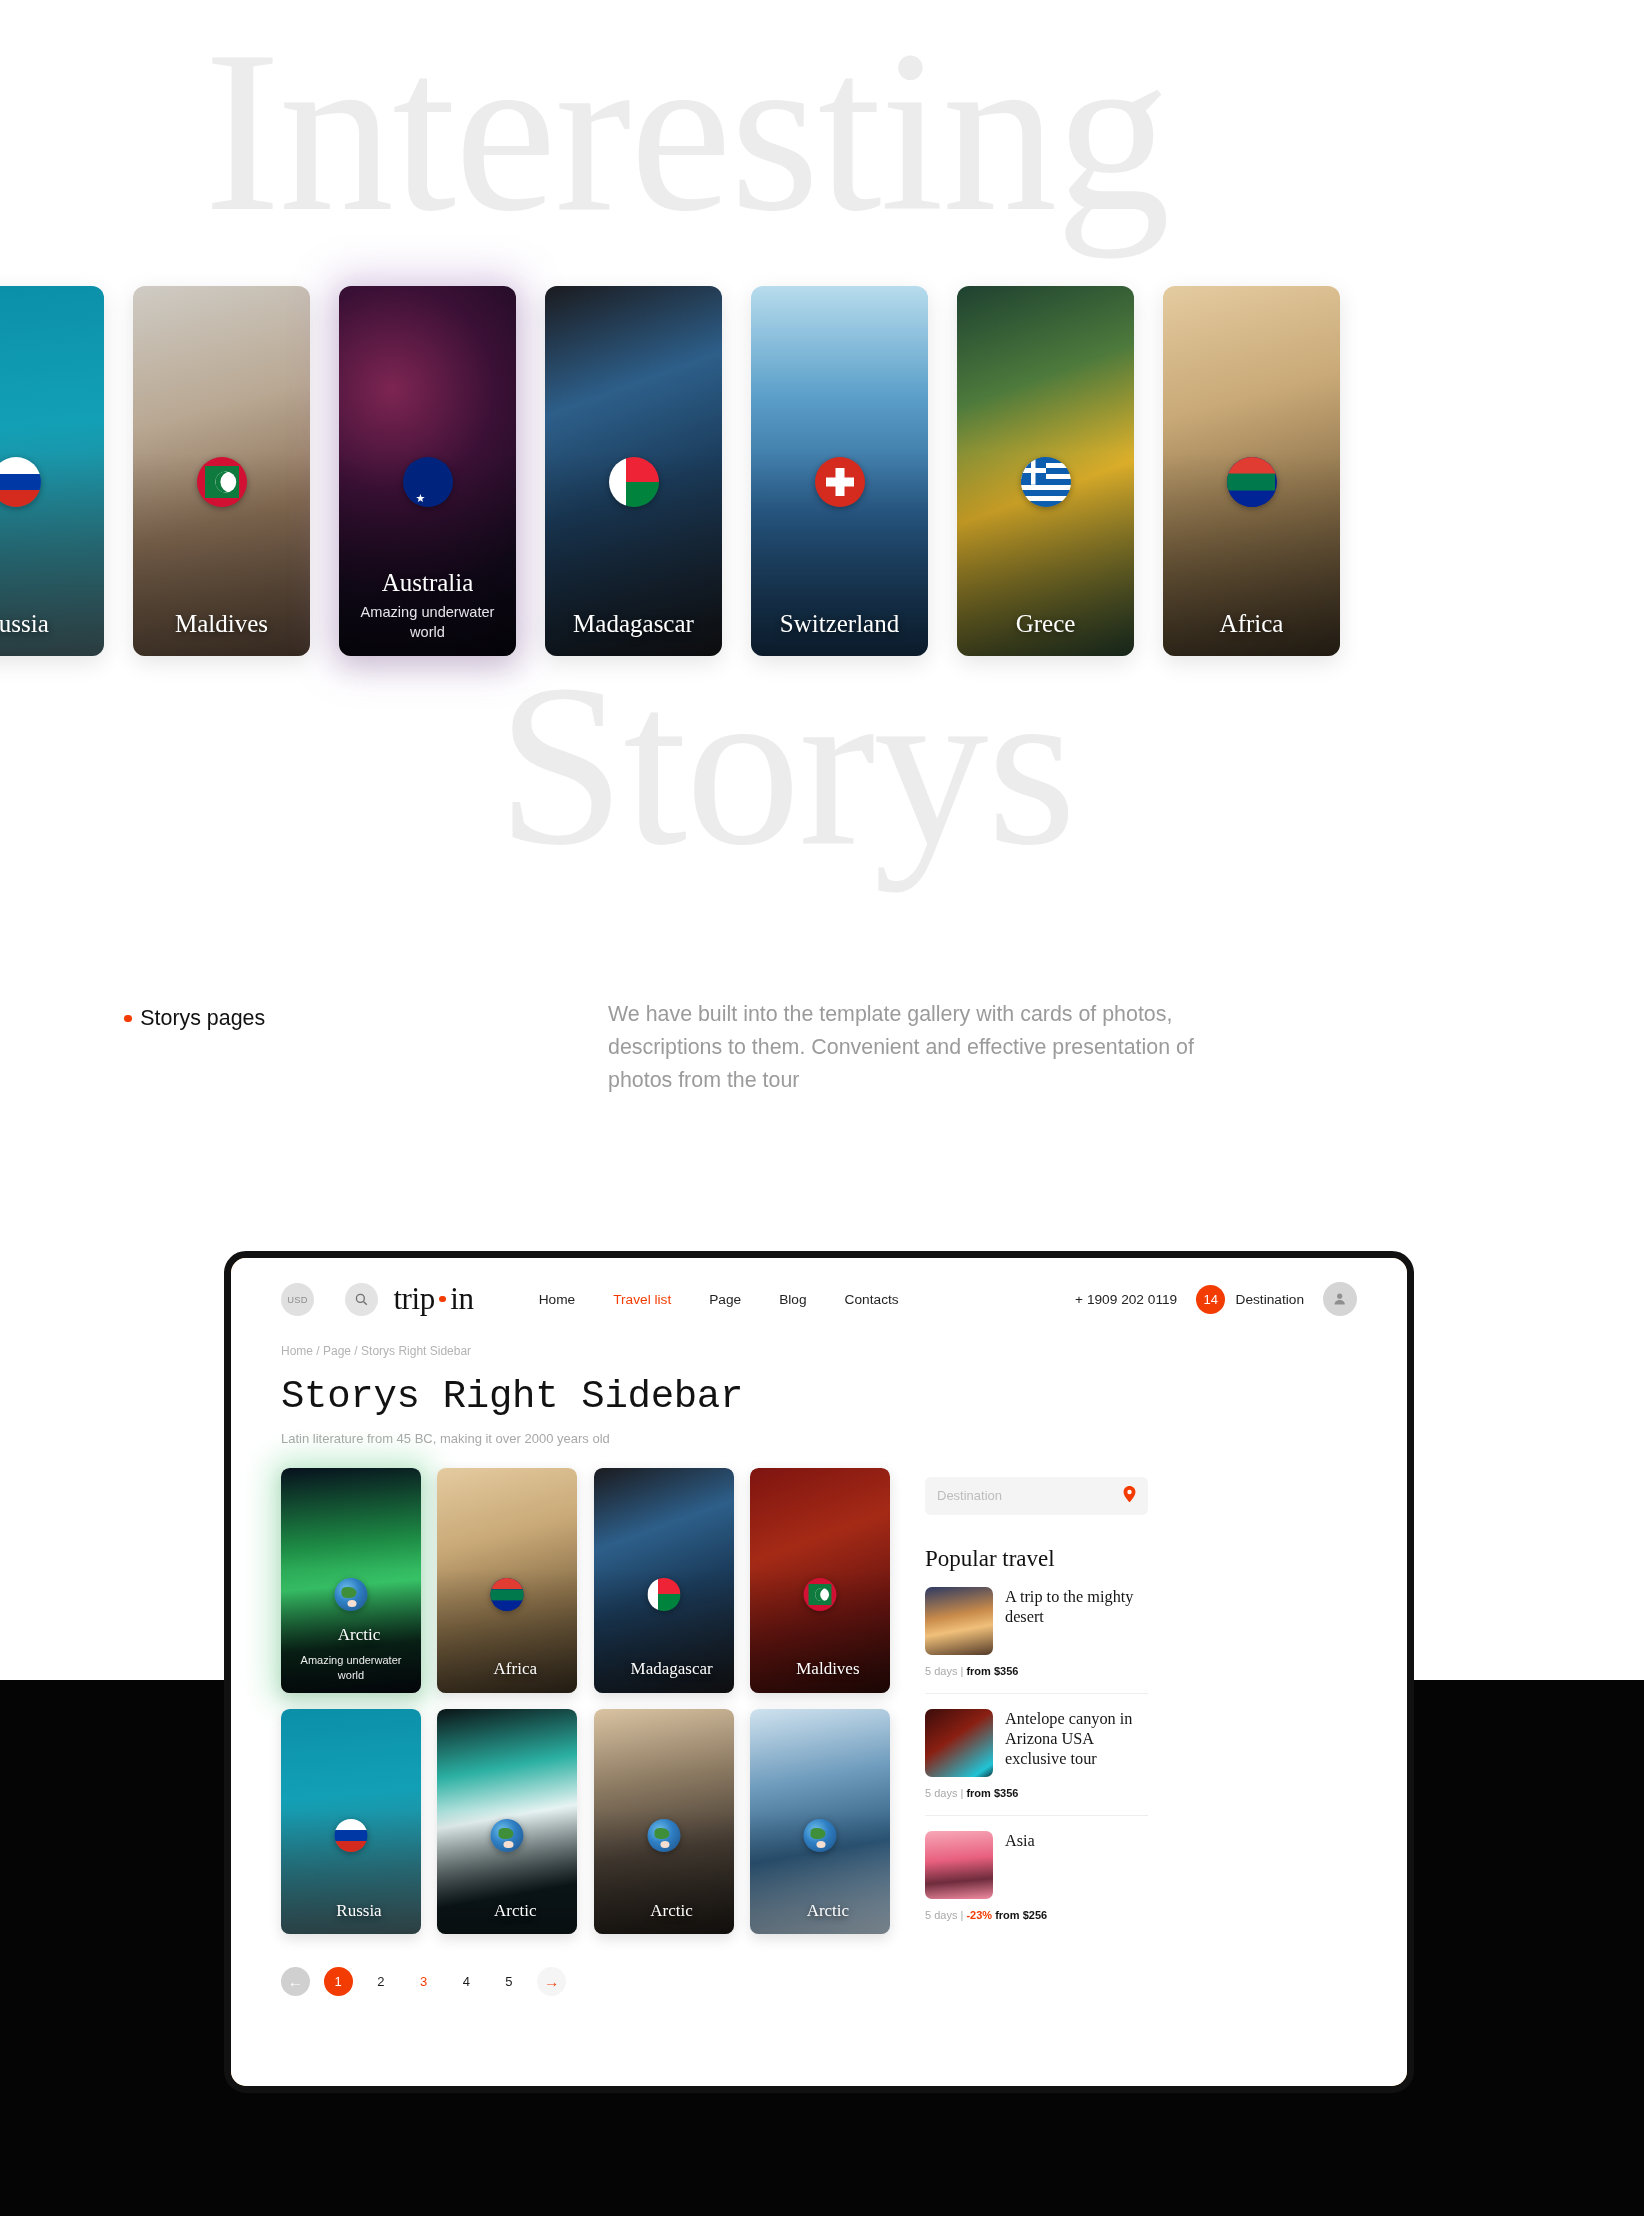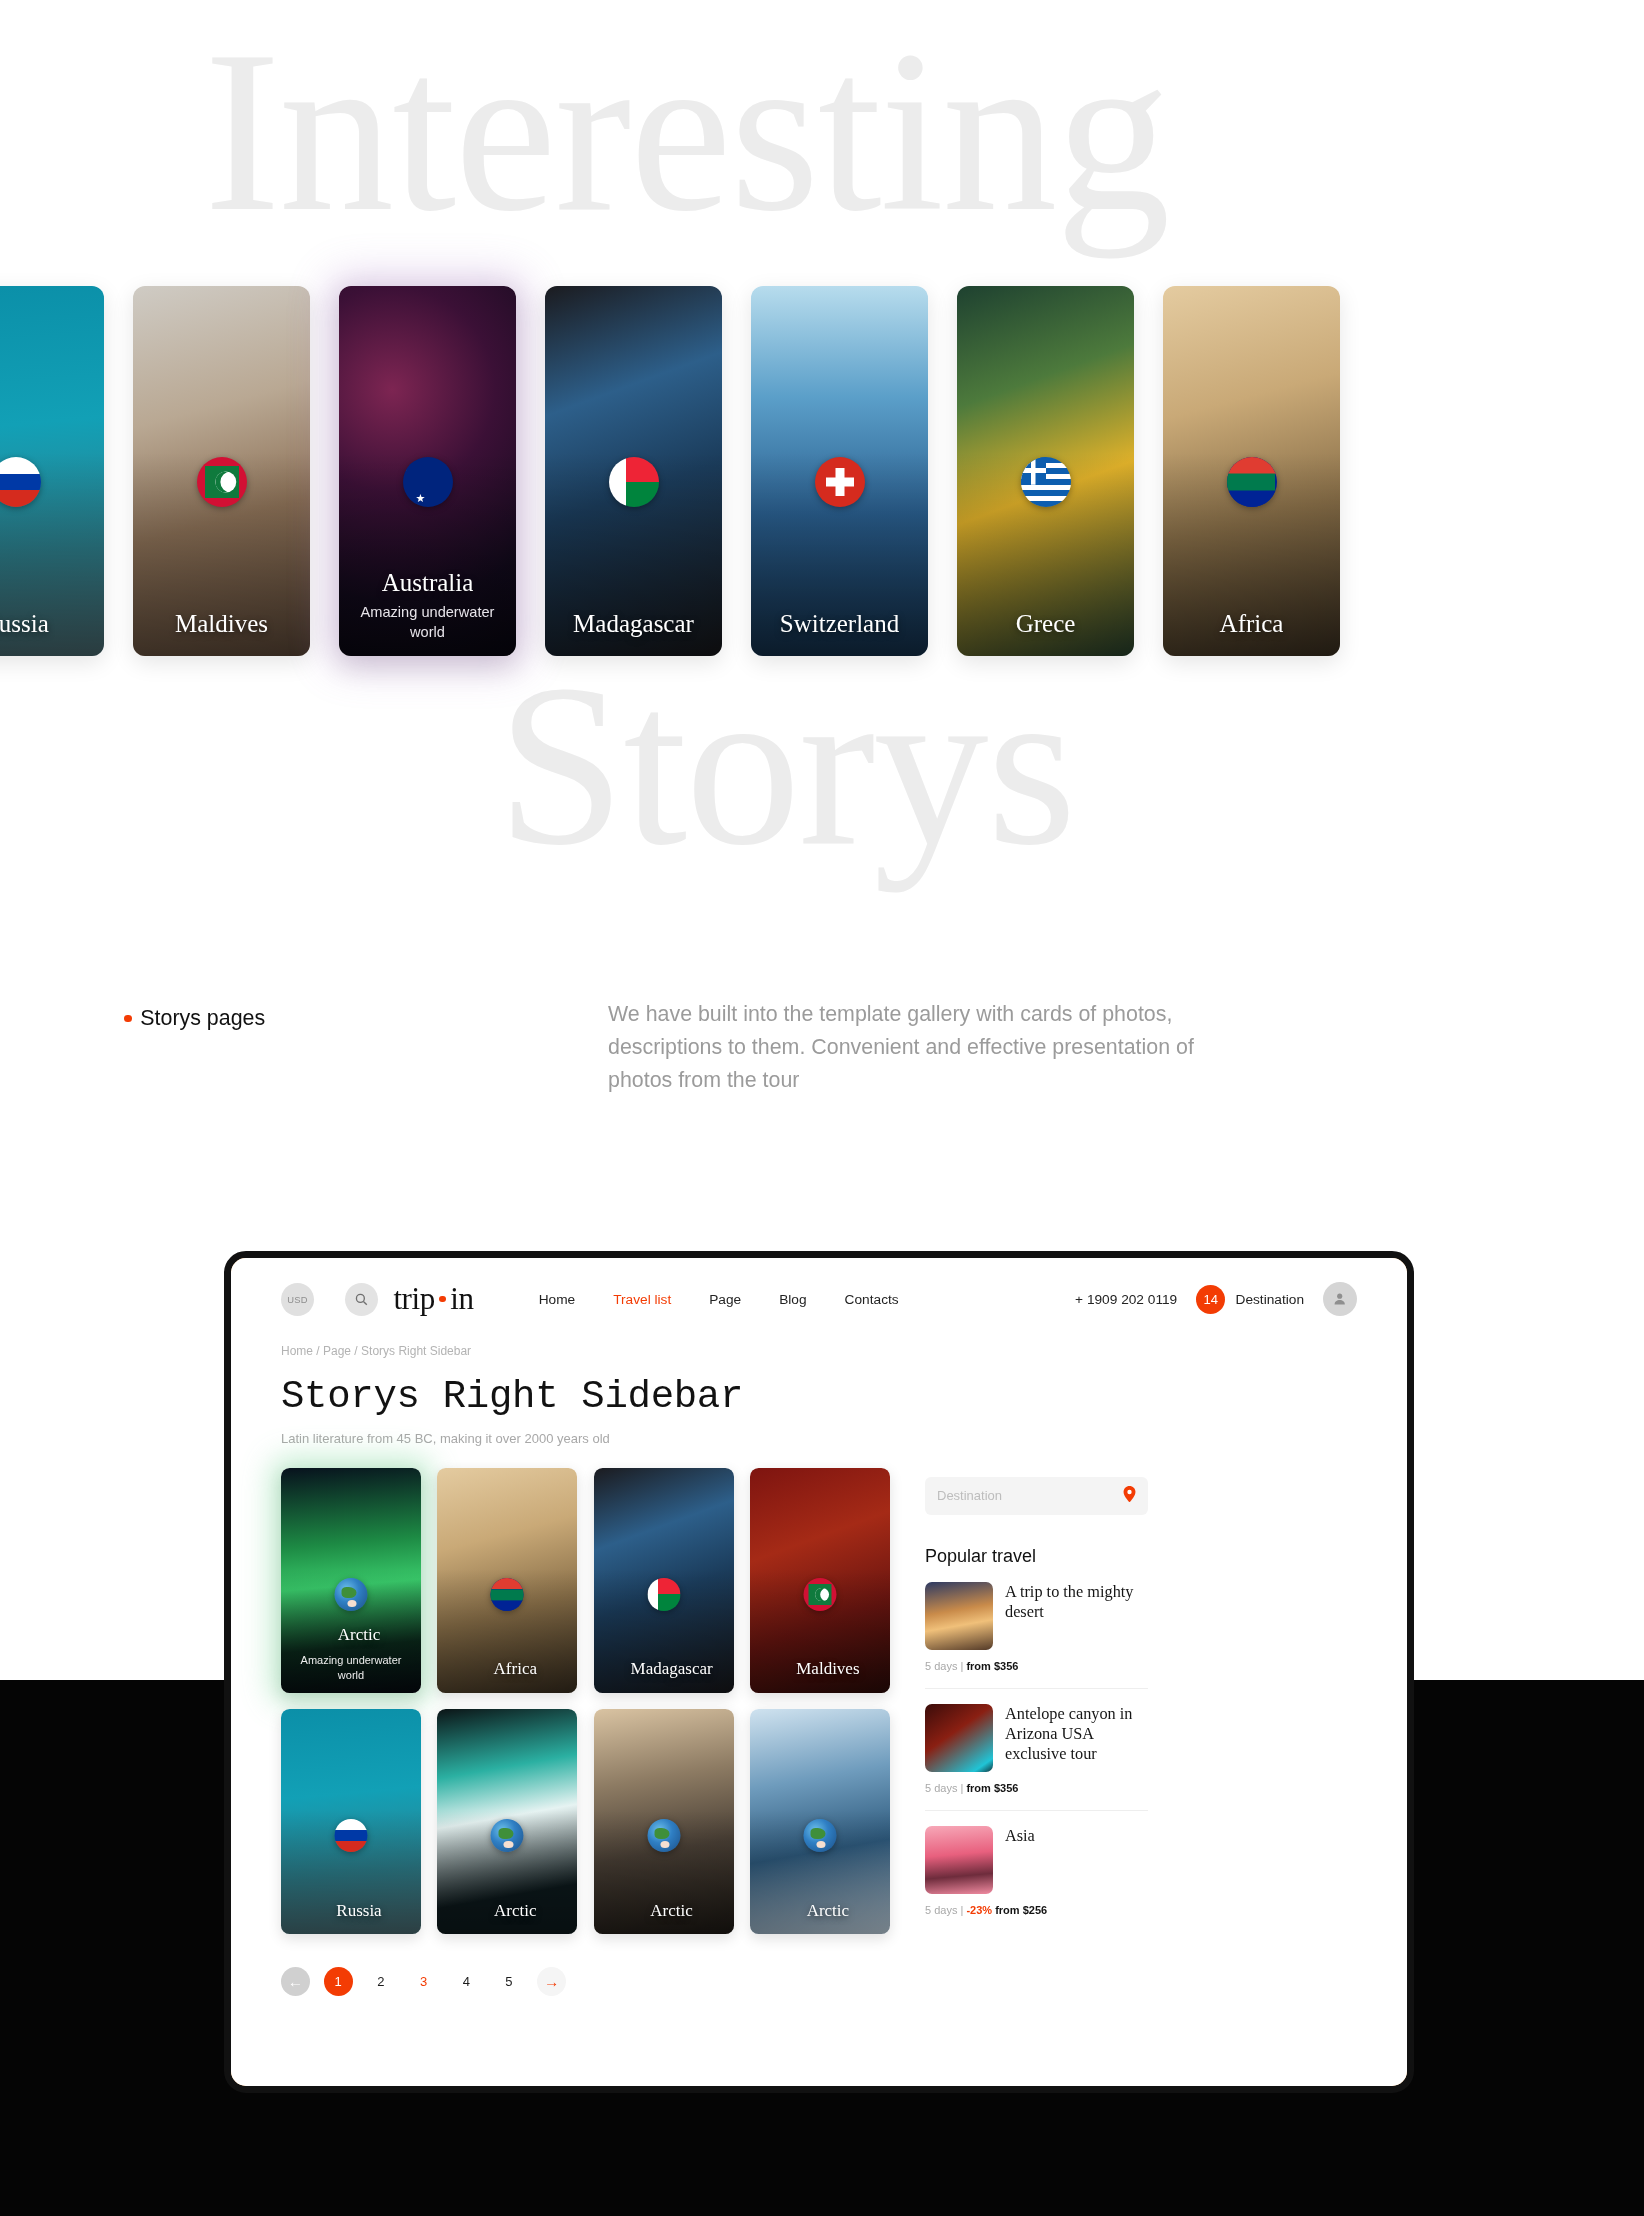--- a/index.html
+++ b/index.html
@@ -184,22 +184,22 @@
 
   
   .side { width: 223px; flex: 0 0 auto; padding-top: 8.6px; }
   .dest {
     height: 38px; background: #f4f4f4; border-radius: 6px;
     display: flex; align-items: center; padding: 0 12px;
   }
   .dest .ph { font-size: 13px; color: #bdbdbd; }
   .dest .pin { margin-left: auto; }
   .side-h {
-    font-family: Liberation Sans, sans-serif;
-    font-size: 18px; color: #111; margin-top: 31px;
+    font-family: Liberation Serif, serif;
+    font-size: 23px; color: #111; margin-top: 31px;
   }
   .pitem { padding: 15.4px 0; border-bottom: 0.9px solid #eee; }
   .pitem:last-child { border-bottom: none; }
   .pitem .row { display: flex; gap: 12px; align-items: flex-start; }
   .pthumb { width: 68px; height: 68px; border-radius: 6.9px; flex: 0 0 auto; overflow: hidden; }
   .ptitle {
     font-family: "Liberation Serif", serif;
     font-size: 16.3px; line-height: 1.22; color: #161616;
   }
   .pmeta { margin-top: 10.3px; font-size: 11px; color: #a9a9a9; }

